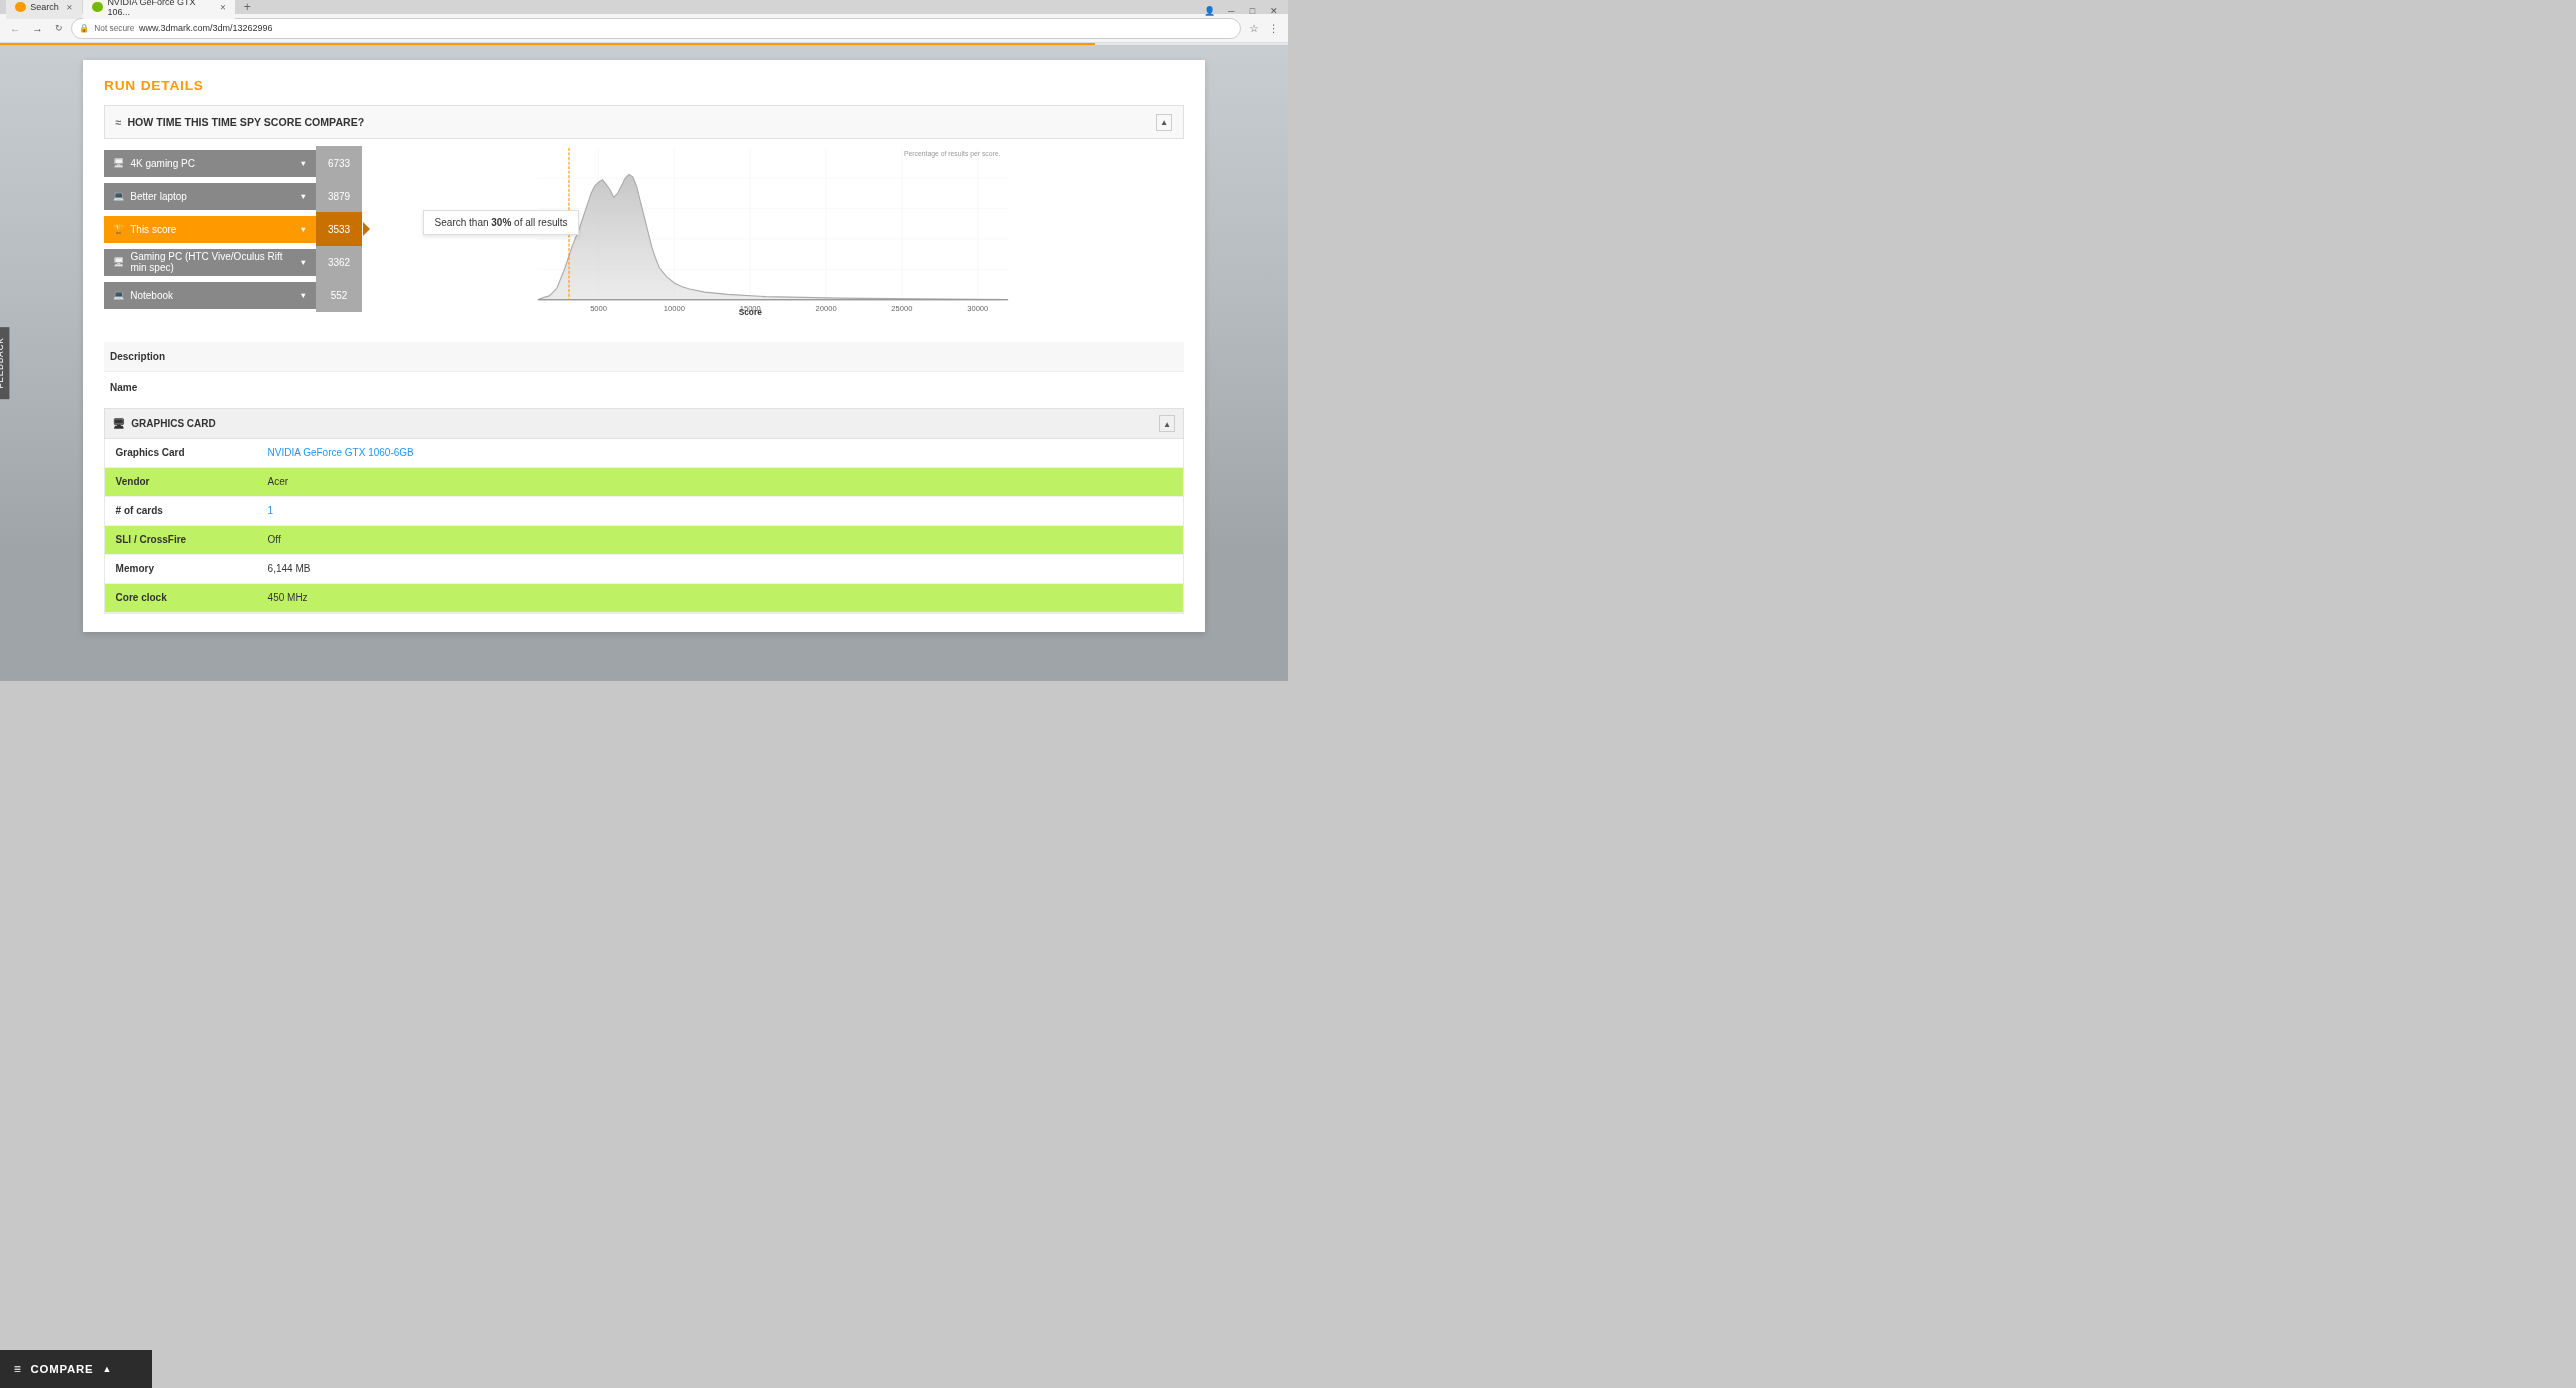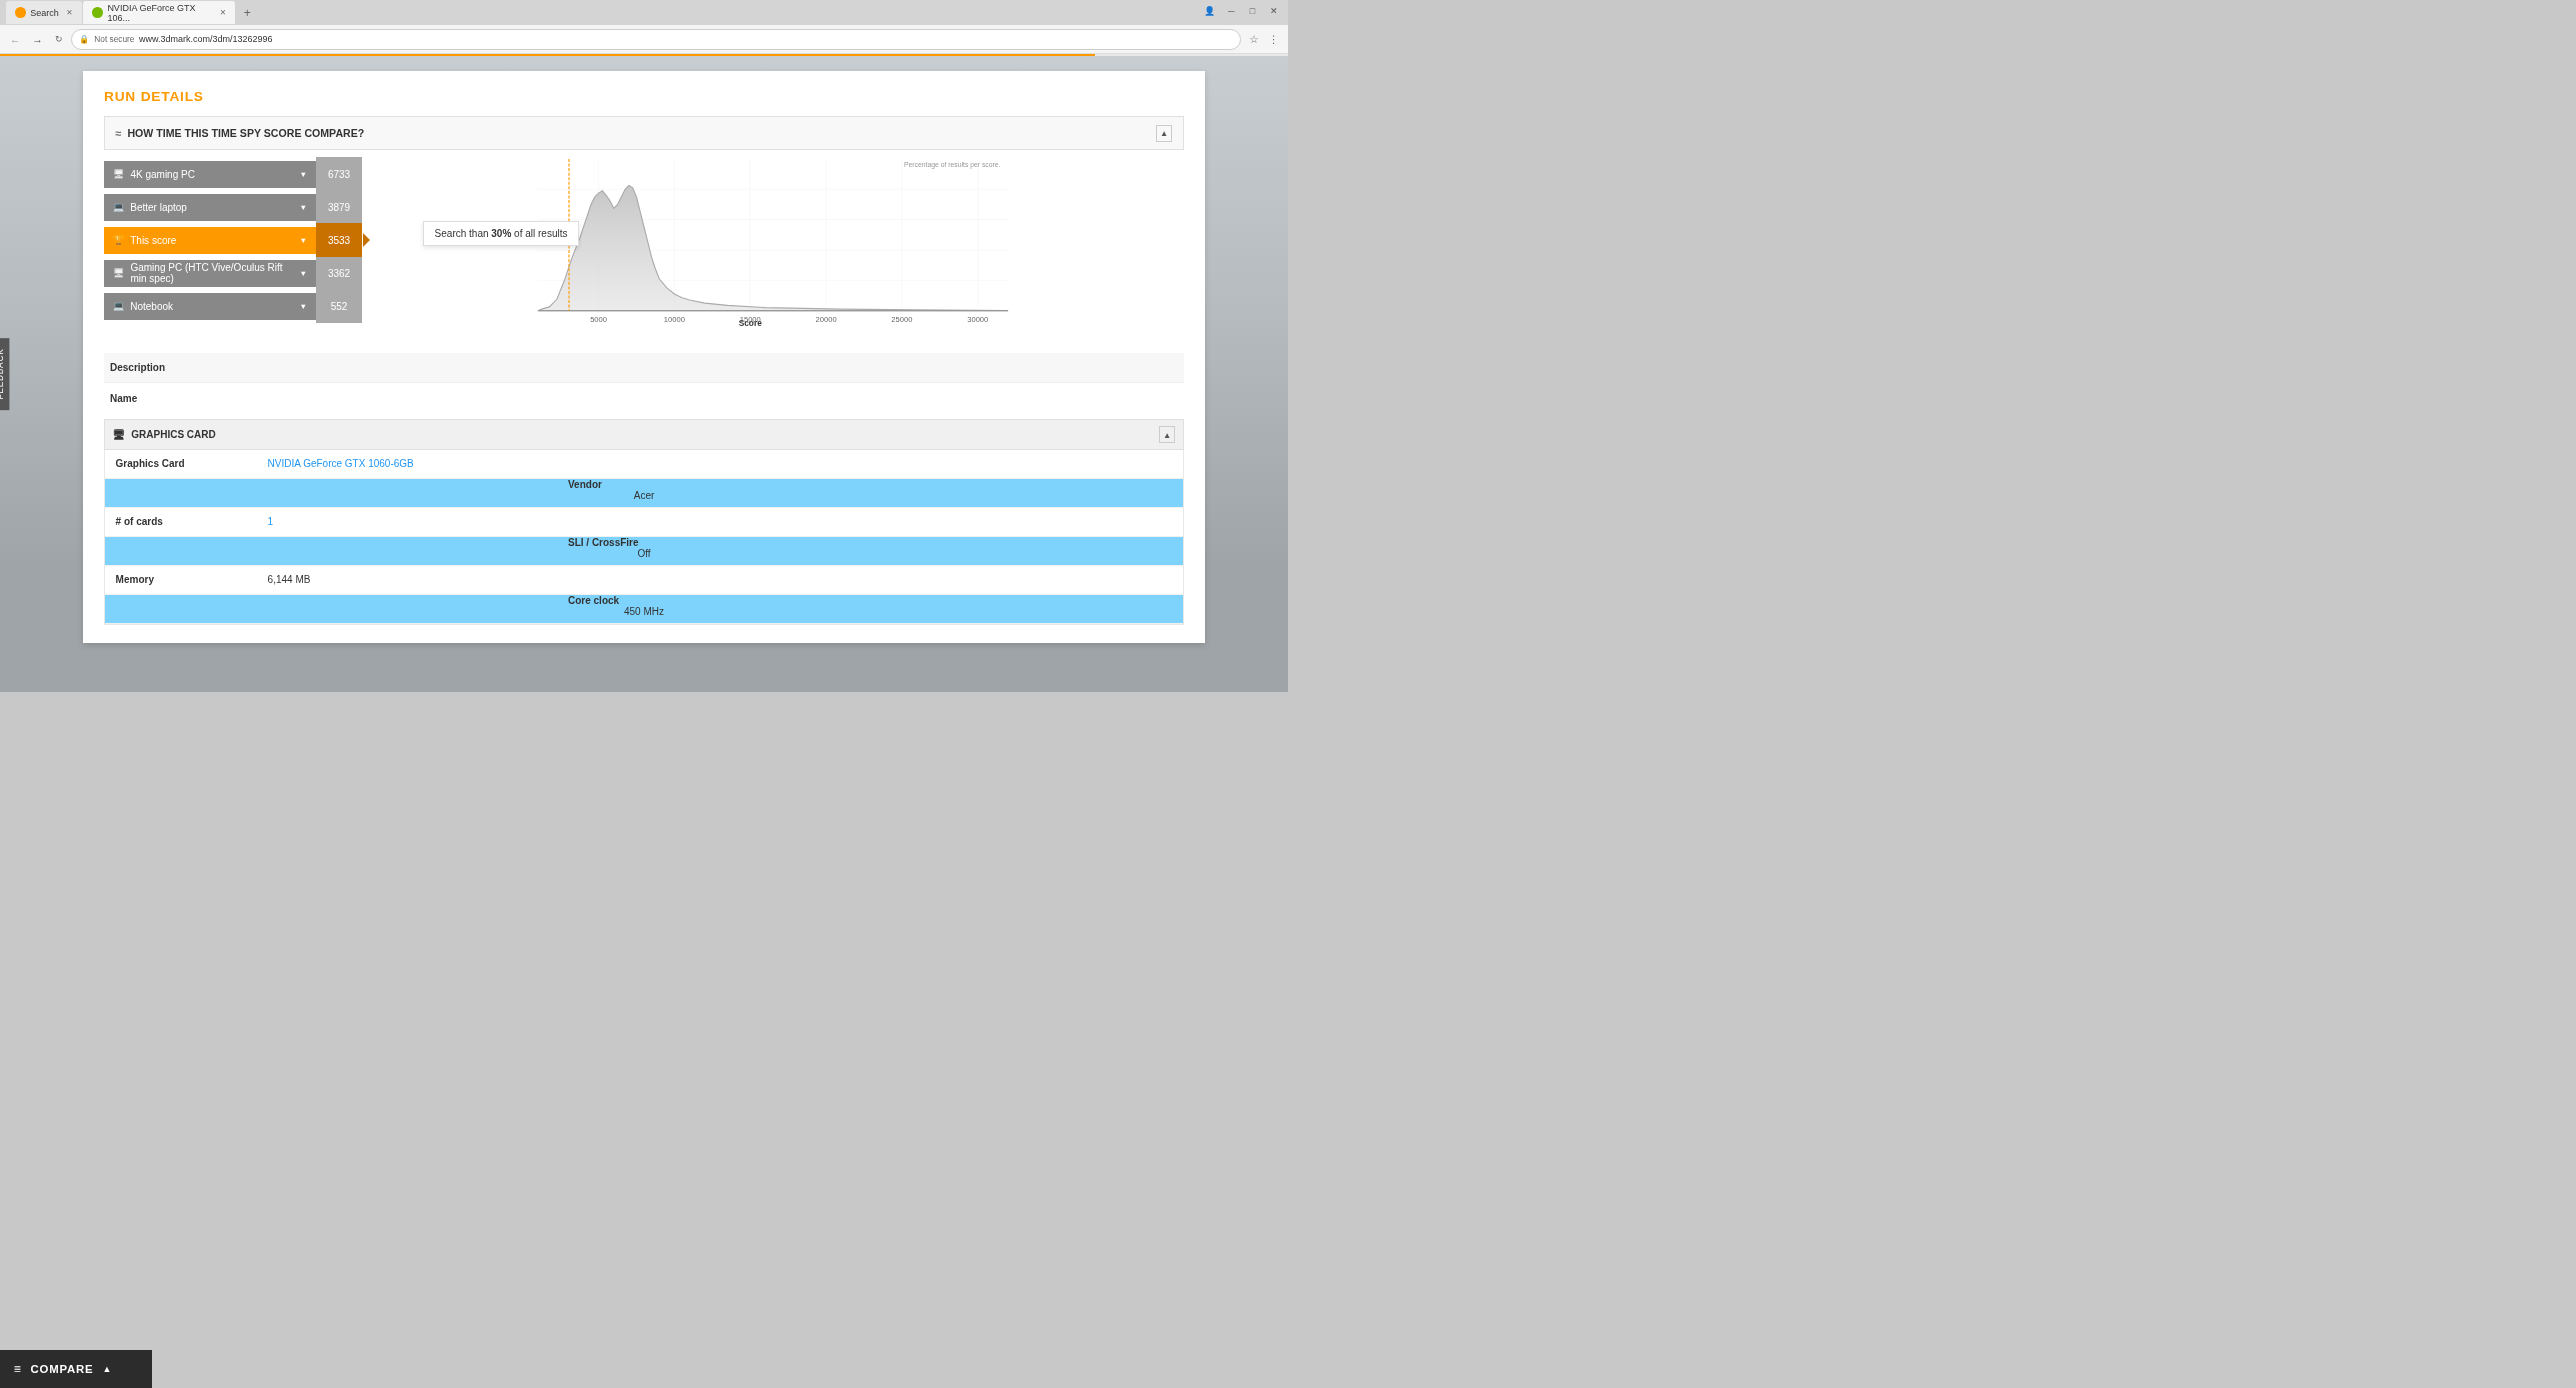--- a/index.html
+++ b/index.html
@@ -16,21 +16,21 @@
     .browser-chrome {
       background: #e8e8e8;
       width: 100%;
       position: relative;
       z-index: 100;
     }
 
     .tab-bar {
       display: flex;
       align-items: center;
-      height: 25px;
+      height: 14px;
       background: #d4d4d4;
       padding: 0 6px;
       gap: 1.5px;
     }
 
     .tab {
       display: flex;
       align-items: center;
       height: 23px;
       padding: 0 9px;
@@ -454,22 +454,21 @@
 
     .card-row {
       display: flex;
       align-items: center;
       height: 29px;
       padding: 0 10.6px;
       border-bottom: 0.8px solid #f0f0f0;
     }
 
     .card-row.shaded {
-      background: #7dd3fc;
-      flex-direction: column;
+      background: #bef264;
     }
 
     .card-label {
       font-size: 10px;
       font-weight: 600;
       color: #333;
       width: 152px;
     }
 
     .card-value {

